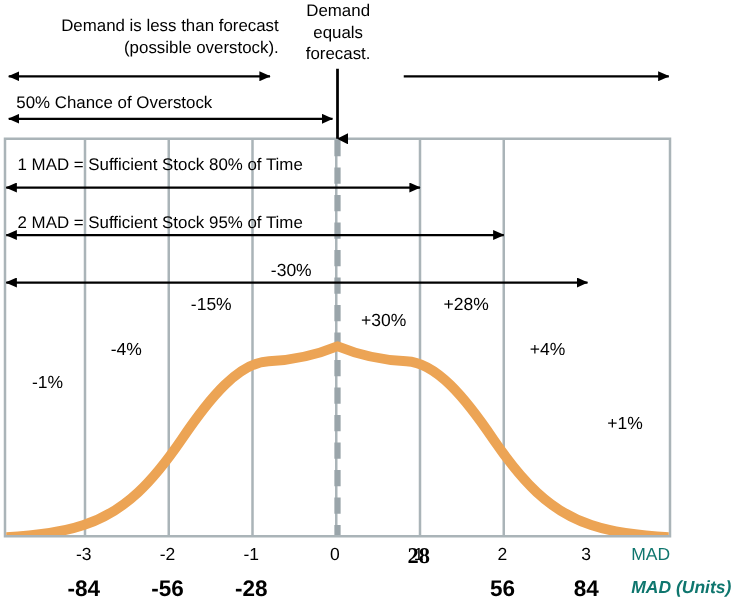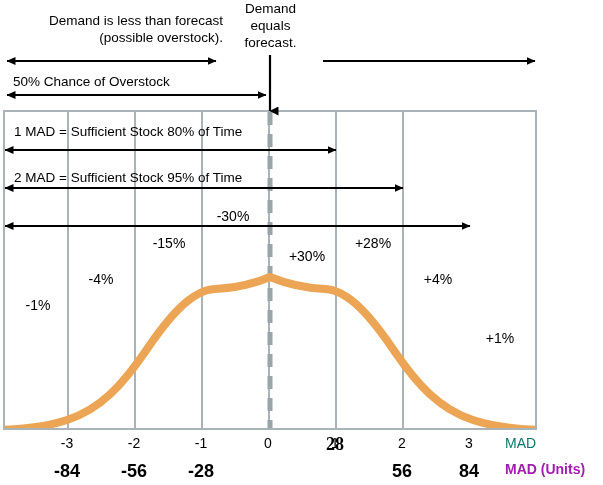--- a/index.html
+++ b/index.html
@@ -91,23 +91,24 @@
   }
   .axis-name {
     font-size: 14px;
     color: #0f766e;
     text-align: left;
     white-space: nowrap;
   }
   .axis-name-bold {
     font-size: 14px;
     font-weight: bold;
-    color: #a21caf;
+    color: #0f766e;
     text-align: left;
     white-space: nowrap;
+    font-style: italic;
   }
 
   svg { display: block; }
   #overlay {
     position: absolute;
     left: 0; top: 0;
     width: 603px; height: 485px;
     pointer-events: none;
   }
 </style>

